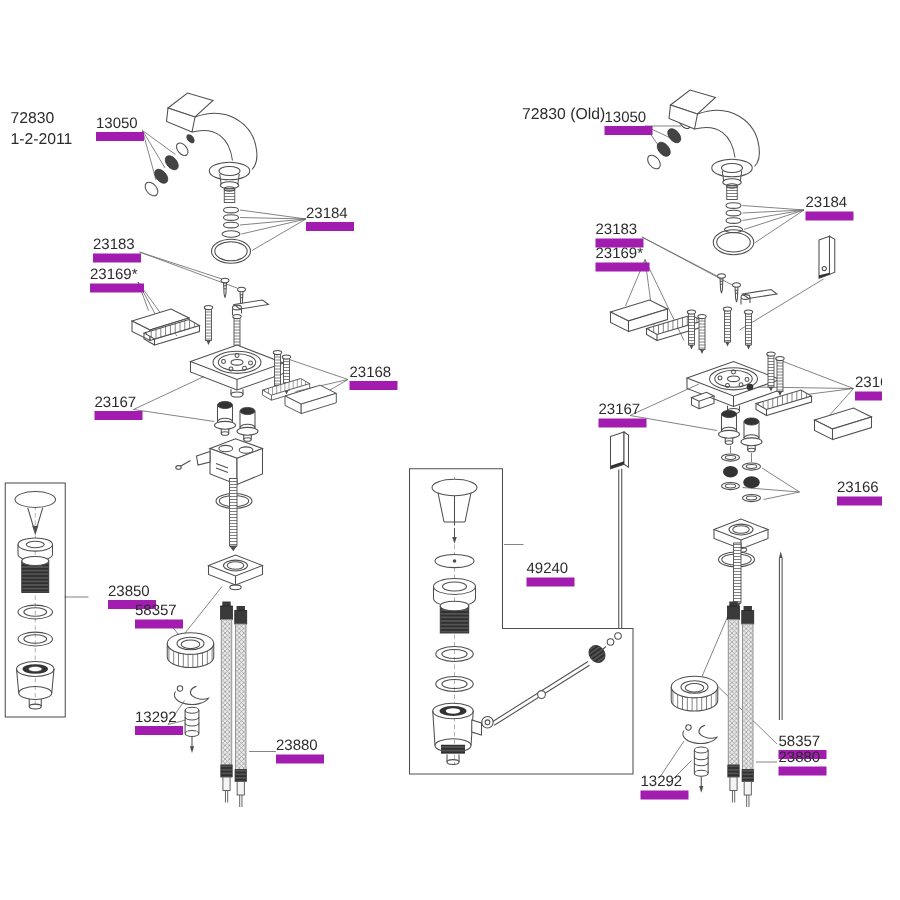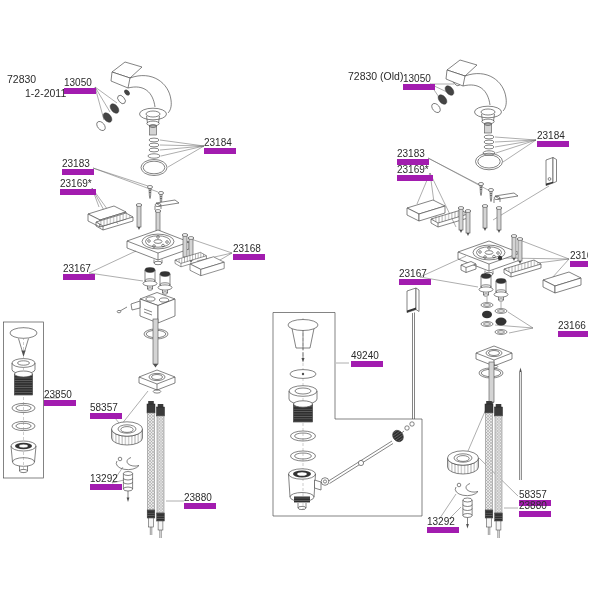--- a/index.html
+++ b/index.html
@@ -436,39 +436,39 @@
     <ellipse class="sf" cx="361" cy="463" rx="2.6" ry="2.6"></ellipse>
     <ellipse cx="398" cy="436" rx="5" ry="6" transform="rotate(-35 398 436)" fill="url(#darkband)" stroke="#333" stroke-width="0.6"></ellipse>
     <circle class="s" cx="407" cy="428" r="2.2"></circle>
     <circle class="s" cx="412" cy="424" r="2.2"></circle>
     <path class="s" d="M404,431 L397,437"></path>
   </g>
 </g>
 </svg>
 
 <div class="ttl" style="left:7px;top:73px">72830</div>
-<div class="ttl" style="left:25px;top:87px">1-2-2011</div>
+<div class="ttl" style="left:7px;top:87px">1-2-2011</div>
 <div class="ttl" style="left:348px;top:70px">72830 (Old)</div>
 
 <div class="plbl" style="left:64px;top:79px">13050</div>
 <div class="plbl" style="left:204px;top:139px">23184</div>
 <div class="plbl" style="left:62px;top:160px">23183</div>
 <div class="plbl" style="left:60px;top:180px">23169*</div>
 <div class="plbl" style="left:63px;top:265px">23167</div>
 <div class="plbl" style="left:233px;top:245px">23168</div>
-<div class="plbl" style="left:44px;top:391px">23850</div>
+<div class="plbl" style="left:72px;top:391px">23850</div>
 <div class="plbl" style="left:90px;top:404px">58357</div>
 <div class="plbl" style="left:90px;top:475px">13292</div>
 <div class="plbl" style="left:184px;top:494px">23880</div>
 
 <div class="plbl" style="left:403px;top:75px">13050</div>
 <div class="plbl" style="left:537px;top:132px">23184</div>
 <div class="plbl" style="left:397px;top:150px">23183</div>
 <div class="plbl" style="left:397px;top:166px">23169*</div>
 <div class="plbl" style="left:399px;top:270px">23167</div>
 <div class="plbl" style="left:570px;top:252px">23168</div>
 <div class="plbl" style="left:558px;top:322px">23166</div>
-<div class="plbl" style="left:351px;top:352px">49240</div>
+<div class="plbl" style="left:351px;top:376px">49240</div>
 <div class="plbl" style="left:519px;top:491px">58357</div>
 <div class="plbl" style="left:519px;top:502px">23880</div>
 <div class="plbl" style="left:427px;top:518px">13292</div>
 
 </div>
 
 </body></html>

